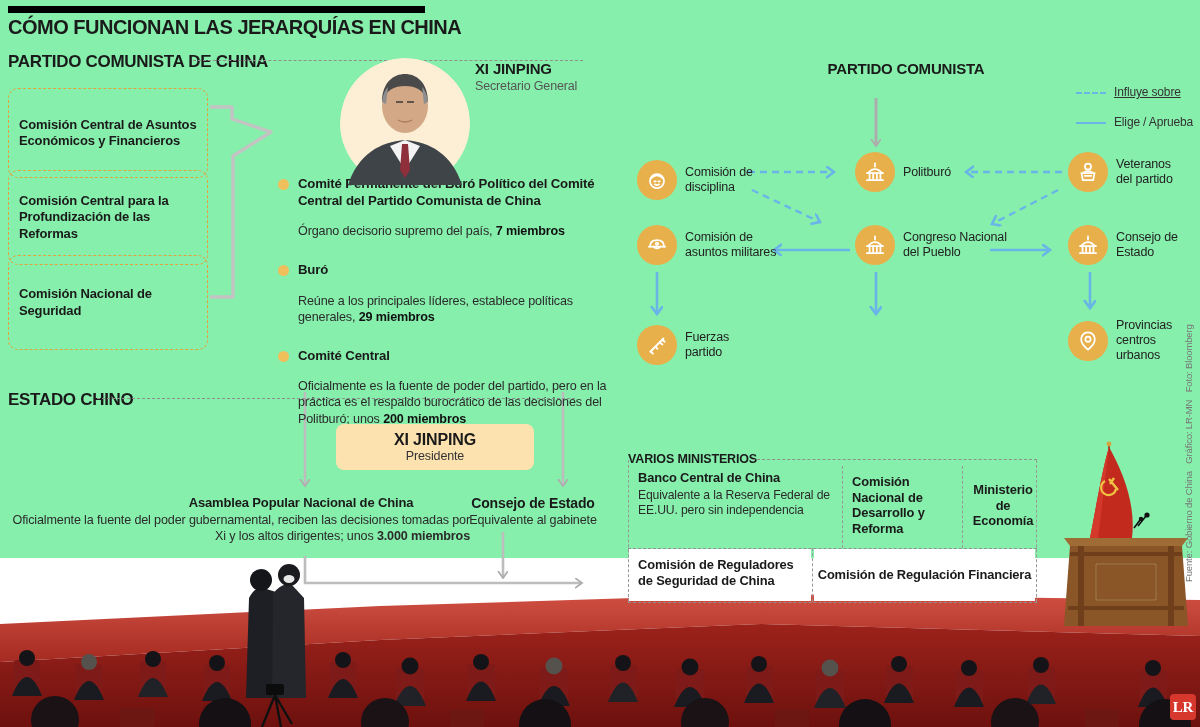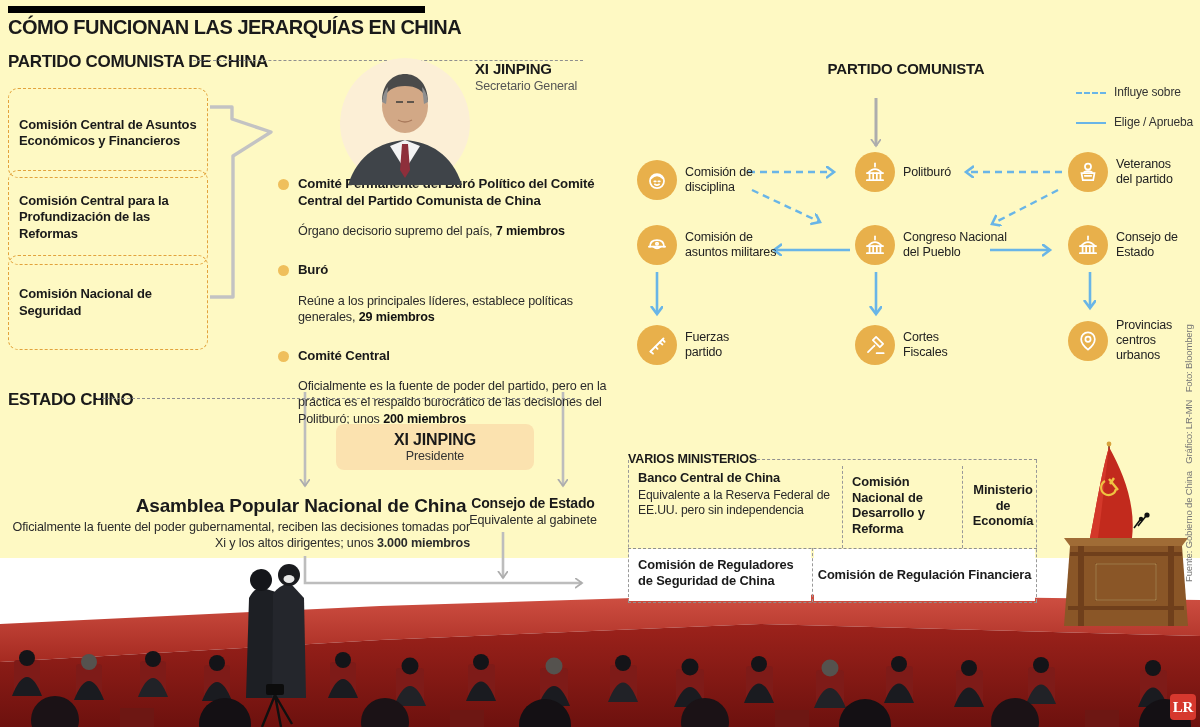--- a/index.html
+++ b/index.html
@@ -1,16 +1,16 @@
 <!DOCTYPE html>
 <html><head>
 <meta charset="utf-8">
 <style>
   html,body{margin:0;padding:0;background:#fff;}
-  #canvas{position:relative;width:1200px;height:727px;background:#fef9c3;overflow:hidden;
+  #canvas{position:relative;width:1200px;height:727px;background:#86efac;overflow:hidden;
           font-family:"Liberation Sans",sans-serif;color:#1a1a1a;letter-spacing:-0.15px;}
   .abs{position:absolute;}
 
   
   #top-bar{left:8px;top:6px;width:417px;height:7px;background:#000;}
   #main-title{left:8px;top:16px;font-size:20px;font-weight:bold;letter-spacing:-0.5px;white-space:nowrap;}
 
   .section-label{font-size:17px;font-weight:bold;letter-spacing:-0.3px;white-space:nowrap;}
   .dashline{border-top:1.6px dashed #8f8f8f;height:0;}
 
@@ -32,21 +32,21 @@
   .b-desc b{color:#111;}
 
   
   #president-box{left:336px;top:424px;width:198px;height:46px;background:#FBE2AF;border-radius:8px;
                  display:flex;flex-direction:column;align-items:center;justify-content:center;z-index:2;}
   #president-name{font-size:16px;font-weight:bold;}
   #president-role{font-size:12.5px;color:#333;}
 
   
   #asamblea{left:12px;top:495px;width:458px;z-index:2;}
-  #asamblea .n-title{font-size:19px;font-weight:bold;text-align:center;padding-left:120px;}
+  #asamblea .n-title{font-size:13px;font-weight:bold;text-align:center;padding-left:120px;}
   #asamblea .n-desc{font-size:12.6px;text-align:right;line-height:1.3;color:#2b2b2b;margin-top:2px;}
   #consejo-estado{left:458px;top:495px;width:150px;text-align:center;z-index:2;}
   #consejo-estado .n-title{font-size:14px;font-weight:bold;}
   #consejo-estado .n-desc{font-size:12.6px;color:#2b2b2b;margin-top:2px;}
 
   
   #org-title{left:820px;top:60px;width:172px;text-align:center;font-size:15px;font-weight:bold;letter-spacing:-0.2px;z-index:2;}
   .legend-label{font-size:12px;color:#333;}
   .legend-dash{width:30px;border-top:2.5px dashed #69B5E7;}
   .legend-solid{width:30px;border-top:2.5px solid #69B5E7;}
@@ -366,21 +366,21 @@
   </div>
 
   <div id="consejo-estado" class="abs">
     <div class="n-title">Consejo de Estado</div>
     <div class="n-desc">Equivalente al gabinete</div>
   </div>
 
   <div id="org-title" class="abs">PARTIDO COMUNISTA</div>
 
   <div class="abs legend-dash" style="left:1076px;top:92px;"></div>
-  <div class="abs legend-label" style="left:1114px;top:85px;">Influye sobre</div>
+  <div class="abs legend-label" style="left:1114px;top:85px;text-decoration:underline;">Influye sobre</div>
   <div class="abs legend-solid" style="left:1076px;top:122px;"></div>
   <div class="abs legend-label" style="left:1114px;top:115px;">Elige / Aprueba</div>
 
   <div class="abs org-node" style="left:637px;top:160px;width:150px;">
     <span class="gold-circle">
         <svg viewBox="0 0 24 24">
           <use href="#i-face"></use>
         </svg>
       </span>
     <span class="org-label" style="width:85px;">Comisión de disciplina</span>
@@ -425,28 +425,20 @@
       </span>
     <span class="org-label" style="width:70px;">Consejo de Estado</span>
   </div>
   <div class="abs org-node" style="left:637px;top:325px;width:140px;">
     <span class="gold-circle">
         <svg viewBox="0 0 24 24">
           <use href="#i-rifle"></use>
         </svg>
       </span>
     <span class="org-label" style="width:70px;">Fuerzas partido</span>
-  </div>
-  <div class="abs org-node" style="left:855px;top:325px;width:140px;">
-    <span class="gold-circle">
-        <svg viewBox="0 0 24 24">
-          <use href="#i-gavel"></use>
-        </svg>
-      </span>
-    <span class="org-label" style="width:60px;">Cortes Fiscales</span>
   </div>
   <div class="abs org-node" style="left:1068px;top:318px;width:140px;">
     <span class="gold-circle">
         <svg viewBox="0 0 24 24">
           <use href="#i-pin"></use>
         </svg>
       </span>
     <span class="org-label" style="width:75px;">Provincias centros urbanos</span>
   </div>
 

